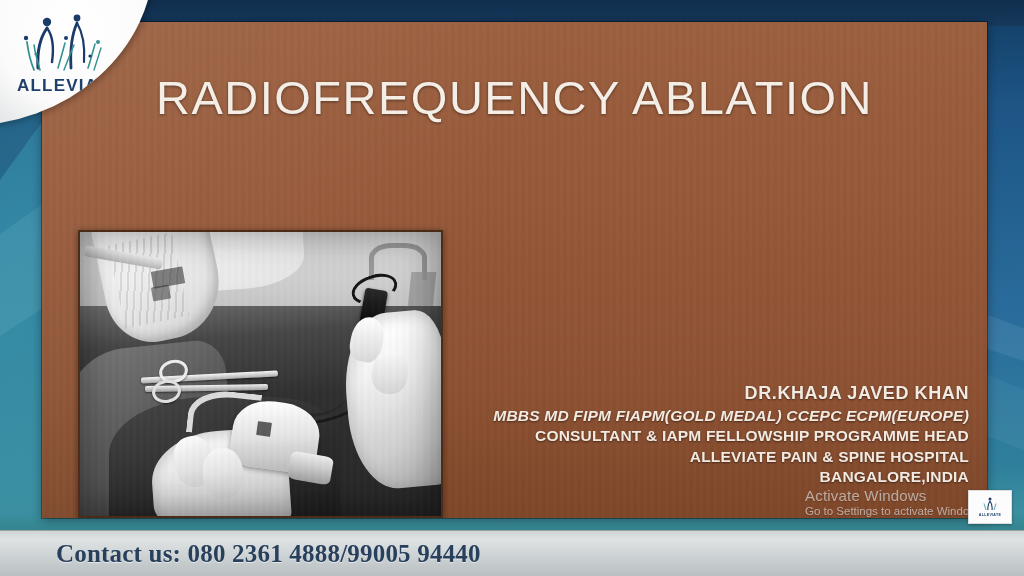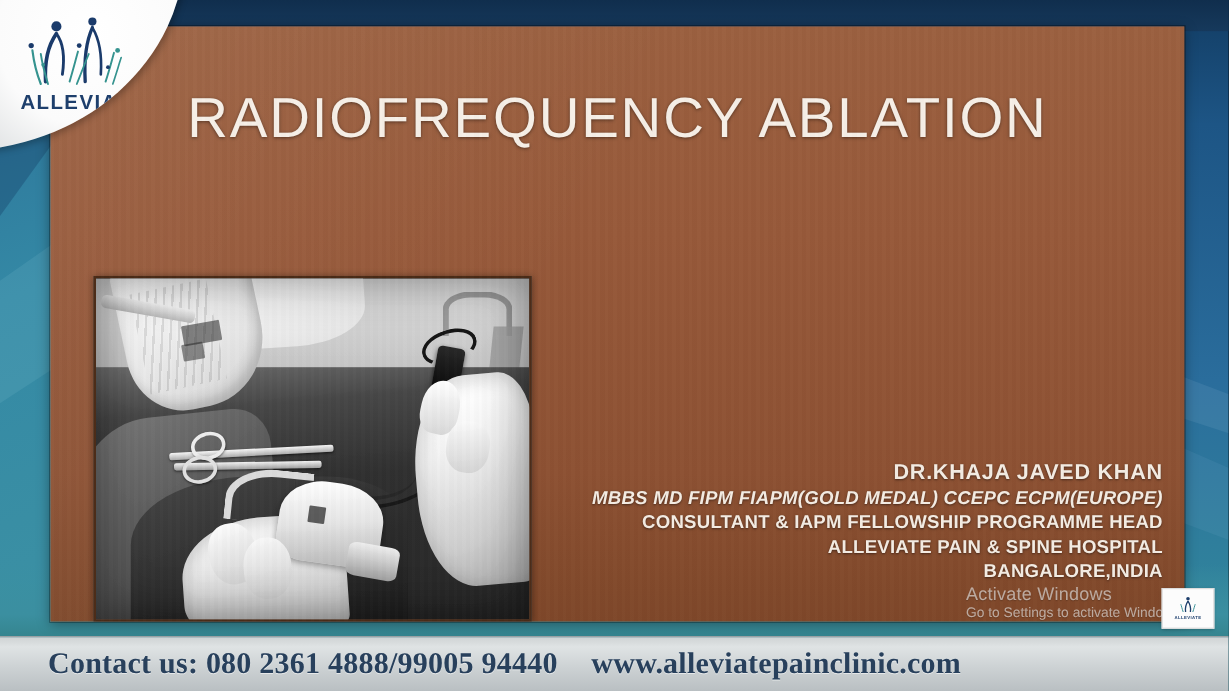--- a/index.html
+++ b/index.html
@@ -226,21 +226,21 @@
 
   
   #contact-bar{
     position:absolute; left:0; bottom:0; width:1024px; height:46px;
     background:linear-gradient(180deg,#cfd3d4 0%,#dfe3e4 18%,#cdd2d4 55%,#b9bfc2 100%);
     border-top:1px solid #9aa1a4;
     display:flex; align-items:center;
   }
   #contact-bar .cb-inner{
     display:flex; align-items:baseline; gap:28px;
-    padding-left:40px;
+    padding-left:56px;
     font-family:"Liberation Serif", serif;
     font-size:25px; font-weight:bold; color:#28405c;
     letter-spacing:.2px;
     text-shadow:0 1px 0 rgba(255,255,255,.55);
   }
 
   
   #logo{
     position:absolute; left:-36px; top:-42px;
     width:190px; height:168px;
@@ -360,17 +360,16 @@
       <circle cx="78" cy="28" r="2" fill="#35938f"></circle>
       <circle cx="16" cy="40" r="1.6" fill="#35938f"></circle>
       <circle cx="70" cy="42" r="1.6" fill="#1b3b6b"></circle>
     </svg>
     <div class="lname">ALLEVIATE</div>
   </div>
 
   <div id="contact-bar">
     <div class="cb-inner">
       <span>Contact us: 080 2361 4888/99005 94440</span>
-      <span>www.alleviatepainclinic.com</span>
     </div>
   </div>
 
 </div>
 
 </body></html>

